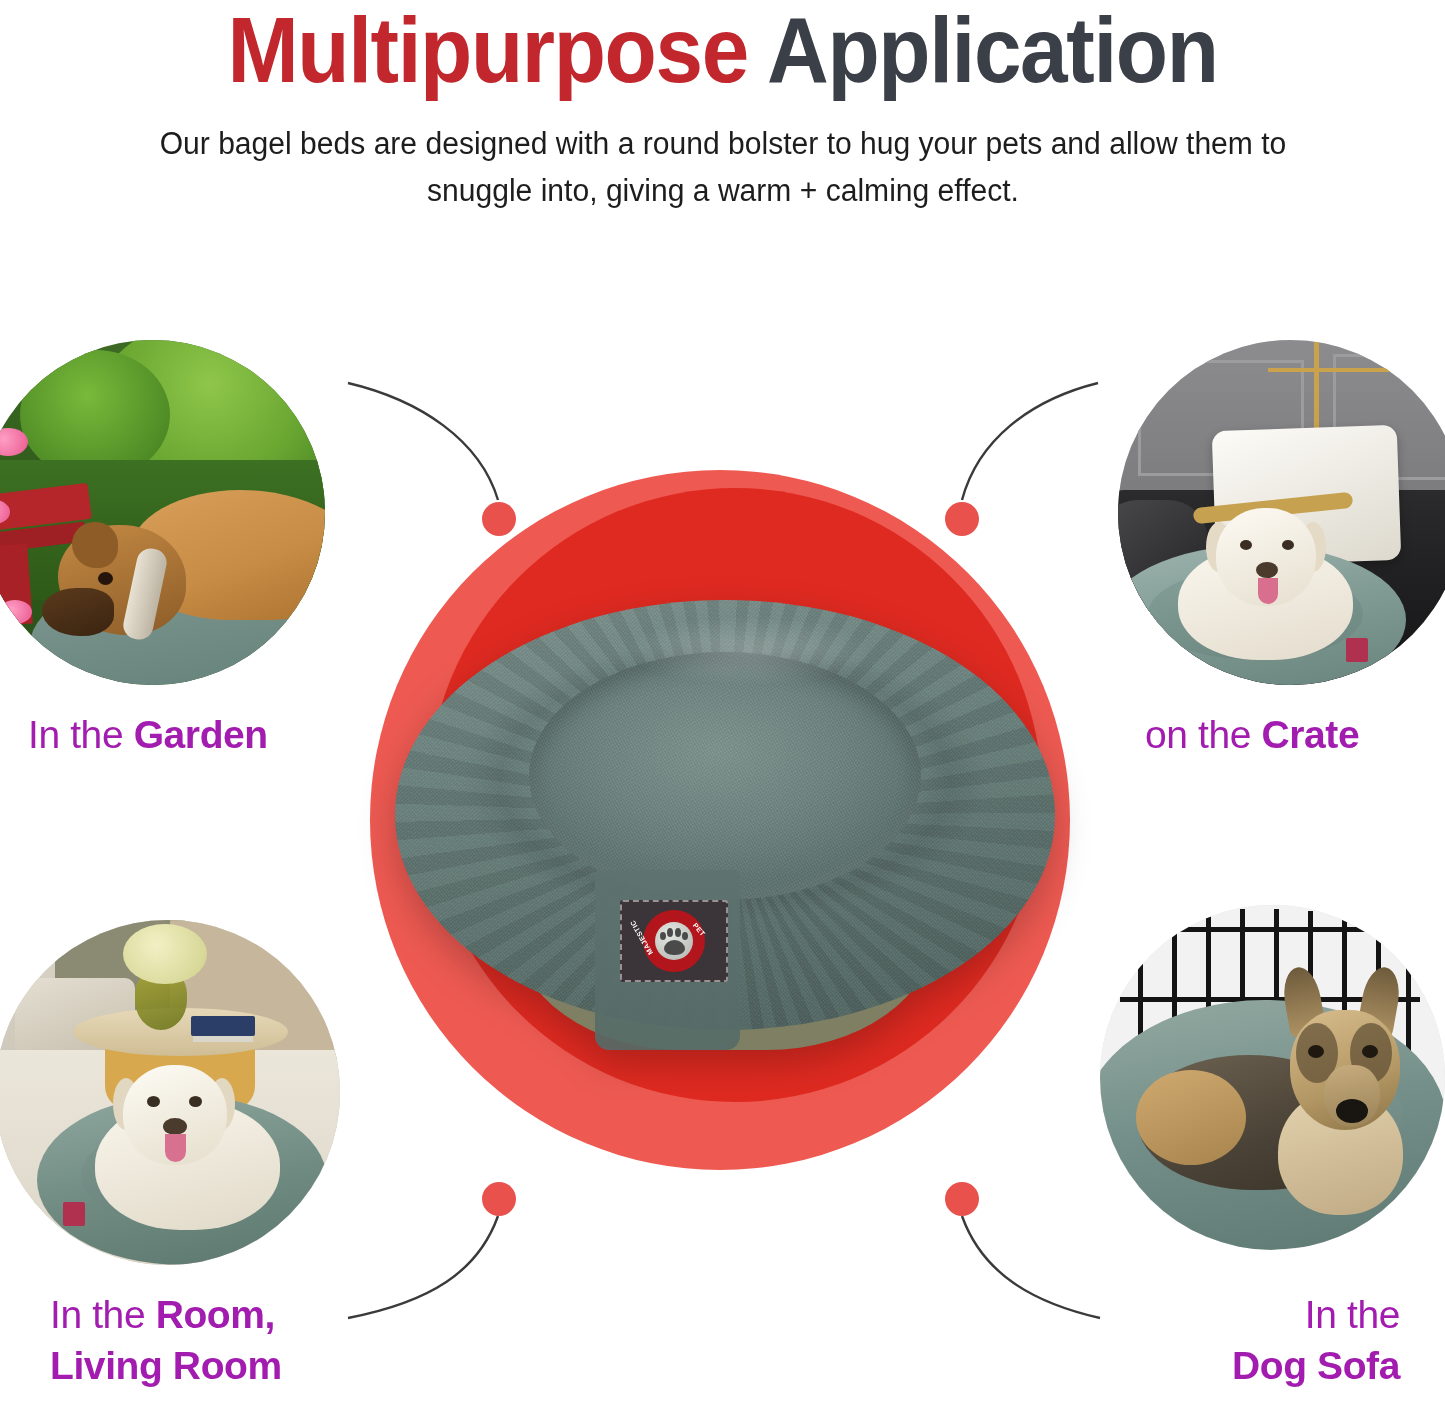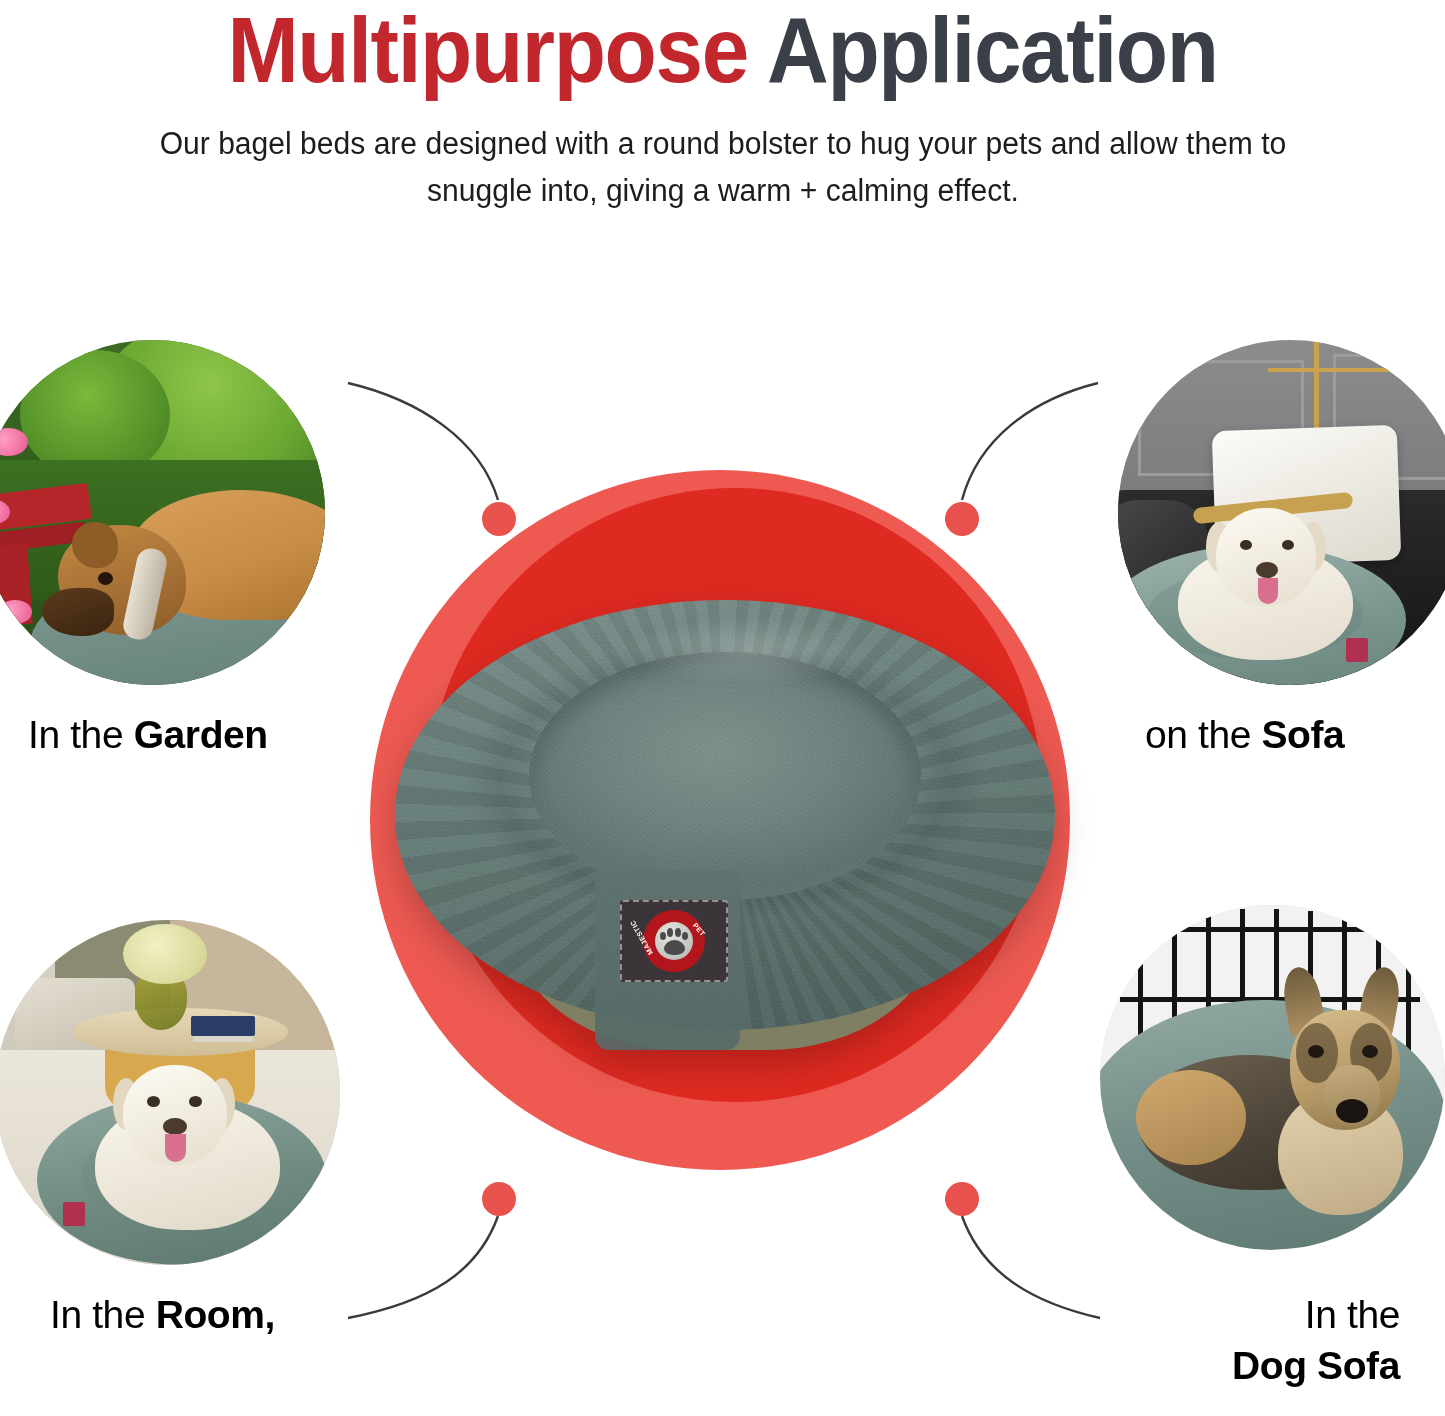--- a/index.html
+++ b/index.html
@@ -318,21 +318,21 @@
   .c-eyeL   { position:absolute; left:208px; top:140px; width:16px; height:13px; border-radius:50%; background:#1E1810;}
   .c-eyeR   { position:absolute; left:262px; top:140px; width:16px; height:13px; border-radius:50%; background:#1E1810;}
   .c-muzzle { position:absolute; left:224px; top:160px; width:56px; height:62px; border-radius:45% 45% 50% 50%;
               background:linear-gradient(170deg,#C6AC7E,#9A8257);}
   .c-nose   { position:absolute; left:236px; top:194px; width:32px; height:24px; border-radius:50%; background:#191510;}
 
   
   .caption {
     position: absolute;
     font-size: 39px;
-    color: #000000;
+    color: #a21caf;
     line-height: 1.30;
     letter-spacing: -0.4px;
     white-space: pre-line;
   }
   .caption b { font-weight: bold; }
   .cap-tl { left: 28px;   top: 710px;  text-align: left; }
   .cap-tr { left: 1145px; top: 710px;  text-align: left; }
   .cap-bl { left: 50px;   top: 1290px; text-align: left; }
   .cap-br { left: 1000px; top: 1290px; width: 400px; text-align: right; }
 </style>
@@ -490,17 +490,17 @@
     <div class="c-maskR"></div>
     <div class="c-eyeL"></div>
     <div class="c-eyeR"></div>
     <div class="c-muzzle"></div>
     <div class="c-nose"></div>
   </div>
 </div>
 
 <div class="caption cap-tl"><span>In the </span><b>Garden</b></div>
 
-<div class="caption cap-tr"><span>on the </span><b>Sofa</b></div>
-
-<div class="caption cap-bl"><span>In the </span><b>Room,</b><br></div>
+<div class="caption cap-tr"><span>on the </span><b>Crate</b></div>
+
+<div class="caption cap-bl"><span>In the </span><b>Room,</b><br><b>Living Room</b></div>
 
 <div class="caption cap-br"><span>In the</span><br><b>Dog Sofa</b></div>
 
 </body></html>

